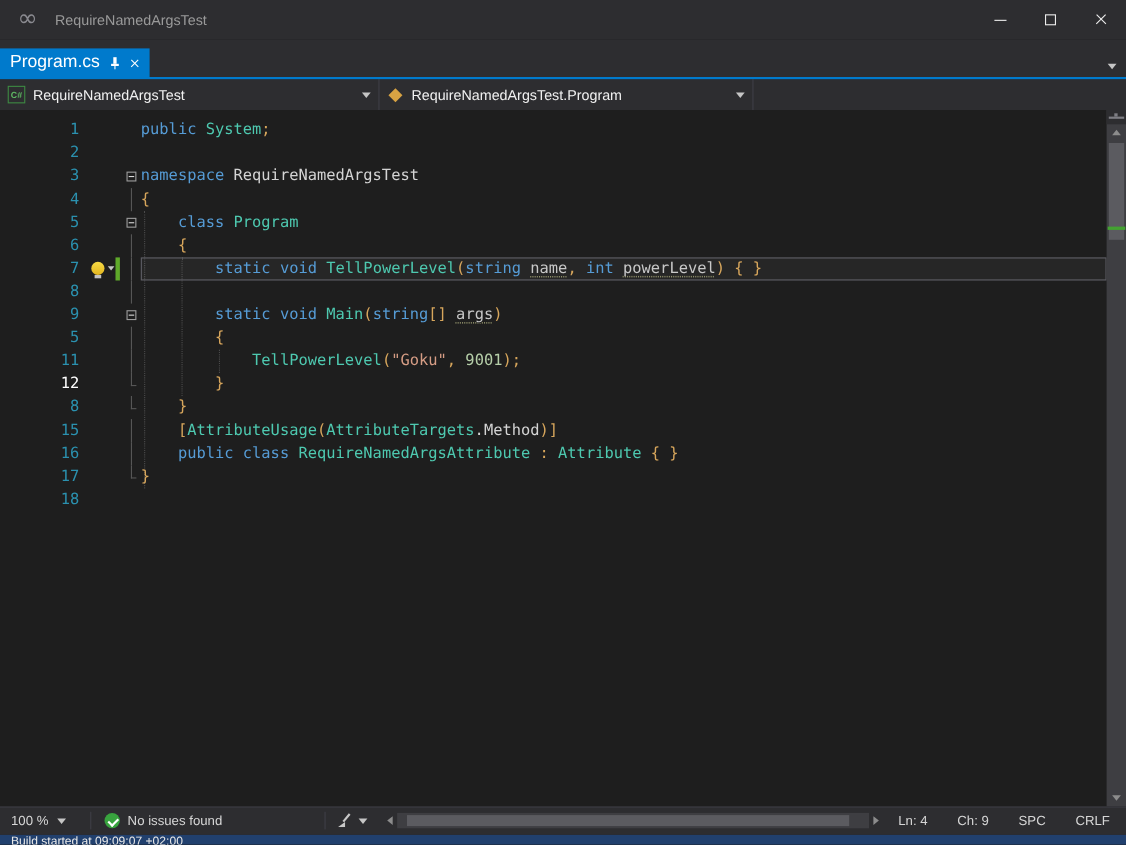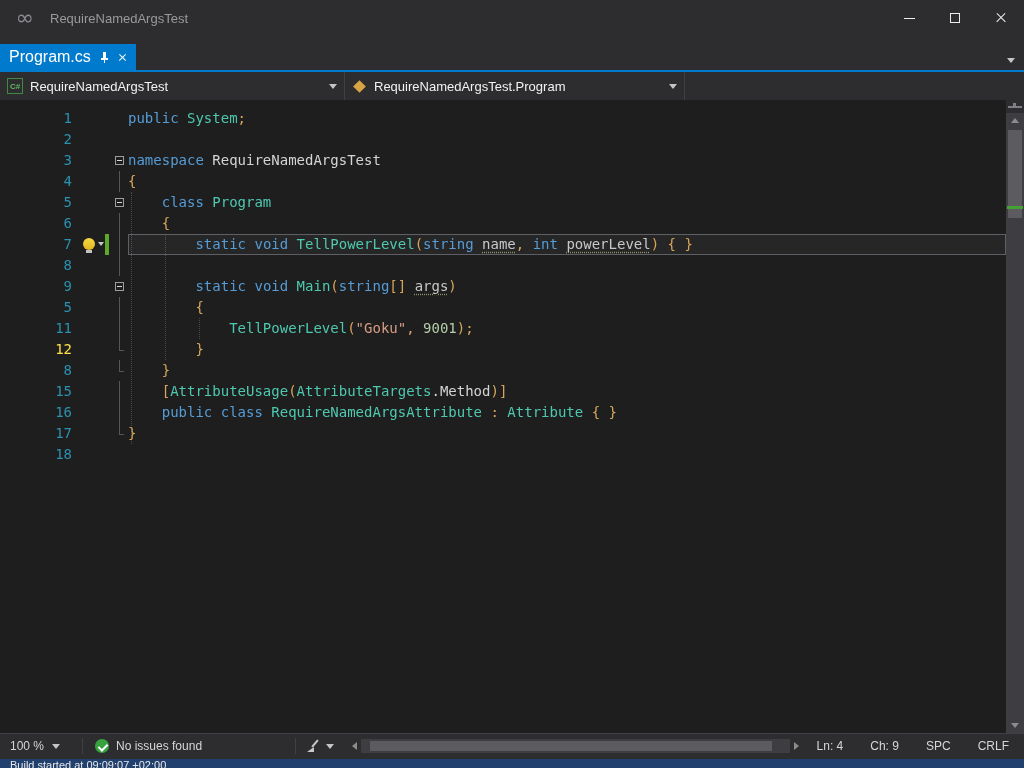--- a/index.html
+++ b/index.html
@@ -165,21 +165,21 @@
         <div class="line-row"><div class="ln-num" style="color: rgb(43, 145, 175);">2</div><div class="ln-glyph"></div><div class="ln-track"></div><div class="ln-out"></div><div class="ln-code"></div></div>
         <div class="line-row"><div class="ln-num" style="color: rgb(43, 145, 175);">3</div><div class="ln-glyph"></div><div class="ln-track"></div><div class="ln-out"><span class="out-box"><span class="out-minus"></span></span></div><div class="ln-code"><span style="color: rgb(86, 156, 214);">namespace </span><span style="color: rgb(212, 212, 212);">RequireNamedArgsTest</span></div></div>
         <div class="line-row"><div class="ln-num" style="color: rgb(43, 145, 175);">4</div><div class="ln-glyph"></div><div class="ln-track"></div><div class="ln-out"><span class="out-line"></span></div><div class="ln-code"><span style="color: rgb(215, 166, 92);">{</span></div></div>
         <div class="line-row"><div class="ln-num" style="color: rgb(43, 145, 175);">5</div><div class="ln-glyph"></div><div class="ln-track"></div><div class="ln-out"><span class="out-box"><span class="out-minus"></span></span></div><div class="ln-code"><span style="color: rgb(212, 212, 212);">    </span><span style="color: rgb(86, 156, 214);">class </span><span style="color: rgb(78, 201, 176);">Program</span></div></div>
         <div class="line-row"><div class="ln-num" style="color: rgb(43, 145, 175);">6</div><div class="ln-glyph"></div><div class="ln-track"></div><div class="ln-out"><span class="out-line"></span></div><div class="ln-code"><span style="color: rgb(215, 166, 92);">    {</span></div></div>
         <div class="line-row"><div class="ln-num" style="color: rgb(43, 145, 175);">7</div><div class="ln-glyph"><span class="bulb"></span><span class="bulb-chev"></span></div><div class="ln-track"><span class="change-bar"></span></div><div class="ln-out"><span class="out-line"></span></div><div class="ln-code current"><span style="color: rgb(212, 212, 212);">        </span><span style="color: rgb(86, 156, 214);">static </span><span style="color: rgb(86, 156, 214);">void </span><span style="color: rgb(78, 201, 176);">TellPowerLevel</span><span style="color: rgb(215, 166, 92);">(</span><span style="color: rgb(86, 156, 214);">string </span><span class="tok-ul" style="color: rgb(200, 200, 200);">name</span><span style="color: rgb(215, 166, 92);">,</span><span style="color: rgb(212, 212, 212);"> </span><span style="color: rgb(86, 156, 214);">int </span><span class="tok-ul" style="color: rgb(200, 200, 200);">powerLevel</span><span style="color: rgb(215, 166, 92);">)</span><span style="color: rgb(215, 166, 92);"> { }</span></div></div>
         <div class="line-row"><div class="ln-num" style="color: rgb(43, 145, 175);">8</div><div class="ln-glyph"></div><div class="ln-track"></div><div class="ln-out"><span class="out-line"></span></div><div class="ln-code"></div></div>
         <div class="line-row"><div class="ln-num" style="color: rgb(43, 145, 175);">9</div><div class="ln-glyph"></div><div class="ln-track"></div><div class="ln-out"><span class="out-box"><span class="out-minus"></span></span></div><div class="ln-code"><span style="color: rgb(212, 212, 212);">        </span><span style="color: rgb(86, 156, 214);">static </span><span style="color: rgb(86, 156, 214);">void </span><span style="color: rgb(78, 201, 176);">Main</span><span style="color: rgb(215, 166, 92);">(</span><span style="color: rgb(86, 156, 214);">string</span><span style="color: rgb(215, 166, 92);">[] </span><span class="tok-ul" style="color: rgb(200, 200, 200);">args</span><span style="color: rgb(215, 166, 92);">)</span></div></div>
         <div class="line-row"><div class="ln-num" style="color: rgb(43, 145, 175);">5</div><div class="ln-glyph"></div><div class="ln-track"></div><div class="ln-out"><span class="out-line"></span></div><div class="ln-code"><span style="color: rgb(215, 166, 92);">        {</span></div></div>
         <div class="line-row"><div class="ln-num" style="color: rgb(43, 145, 175);">11</div><div class="ln-glyph"></div><div class="ln-track"></div><div class="ln-out"><span class="out-line"></span></div><div class="ln-code"><span style="color: rgb(212, 212, 212);">            </span><span style="color: rgb(78, 201, 176);">TellPowerLevel</span><span style="color: rgb(215, 166, 92);">(</span><span style="color: rgb(214, 157, 133);">"Goku"</span><span style="color: rgb(215, 166, 92);">,</span><span style="color: rgb(212, 212, 212);"> </span><span style="color: rgb(181, 206, 168);">9001</span><span style="color: rgb(215, 166, 92);">);</span></div></div>
-        <div class="line-row"><div class="ln-num" style="color: #fde047;">12</div><div class="ln-glyph"></div><div class="ln-track"></div><div class="ln-out"><span class="out-end"></span></div><div class="ln-code"><span style="color: rgb(215, 166, 92);">        }</span></div></div>
+        <div class="line-row"><div class="ln-num" style="color: #ffffff;">12</div><div class="ln-glyph"></div><div class="ln-track"></div><div class="ln-out"><span class="out-end"></span></div><div class="ln-code"><span style="color: rgb(215, 166, 92);">        }</span></div></div>
         <div class="line-row"><div class="ln-num" style="color: rgb(43, 145, 175);">8</div><div class="ln-glyph"></div><div class="ln-track"></div><div class="ln-out"><span class="out-end"></span></div><div class="ln-code"><span style="color: rgb(215, 166, 92);">    }</span></div></div>
         <div class="line-row"><div class="ln-num" style="color: rgb(43, 145, 175);">15</div><div class="ln-glyph"></div><div class="ln-track"></div><div class="ln-out"><span class="out-line"></span></div><div class="ln-code"><span style="color: rgb(212, 212, 212);">    </span><span style="color: rgb(215, 166, 92);">[</span><span style="color: rgb(78, 201, 176);">AttributeUsage</span><span style="color: rgb(215, 166, 92);">(</span><span style="color: rgb(78, 201, 176);">AttributeTargets</span><span style="color: rgb(212, 212, 212);">.</span><span style="color: rgb(212, 212, 212);">Method</span><span style="color: rgb(215, 166, 92);">)]</span></div></div>
         <div class="line-row"><div class="ln-num" style="color: rgb(43, 145, 175);">16</div><div class="ln-glyph"></div><div class="ln-track"></div><div class="ln-out"><span class="out-line"></span></div><div class="ln-code"><span style="color: rgb(212, 212, 212);">    </span><span style="color: rgb(86, 156, 214);">public </span><span style="color: rgb(86, 156, 214);">class </span><span style="color: rgb(78, 201, 176);">RequireNamedArgsAttribute</span><span style="color: rgb(212, 212, 212);"> </span><span style="color: rgb(215, 166, 92);">:</span><span style="color: rgb(212, 212, 212);"> </span><span style="color: rgb(78, 201, 176);">Attribute</span><span style="color: rgb(212, 212, 212);"> </span><span style="color: rgb(215, 166, 92);">{ }</span></div></div>
         <div class="line-row"><div class="ln-num" style="color: rgb(43, 145, 175);">17</div><div class="ln-glyph"></div><div class="ln-track"></div><div class="ln-out"><span class="out-end"></span></div><div class="ln-code"><span style="color: rgb(215, 166, 92);">}</span></div></div>
         <div class="line-row"><div class="ln-num" style="color: rgb(43, 145, 175);">18</div><div class="ln-glyph"></div><div class="ln-track"></div><div class="ln-out"></div><div class="ln-code"></div></div>
       </div>
     <div class="vscroll">
       <div class="split-handle"></div>
       <div class="sb-btn">
           <div class="tri-up"></div>

